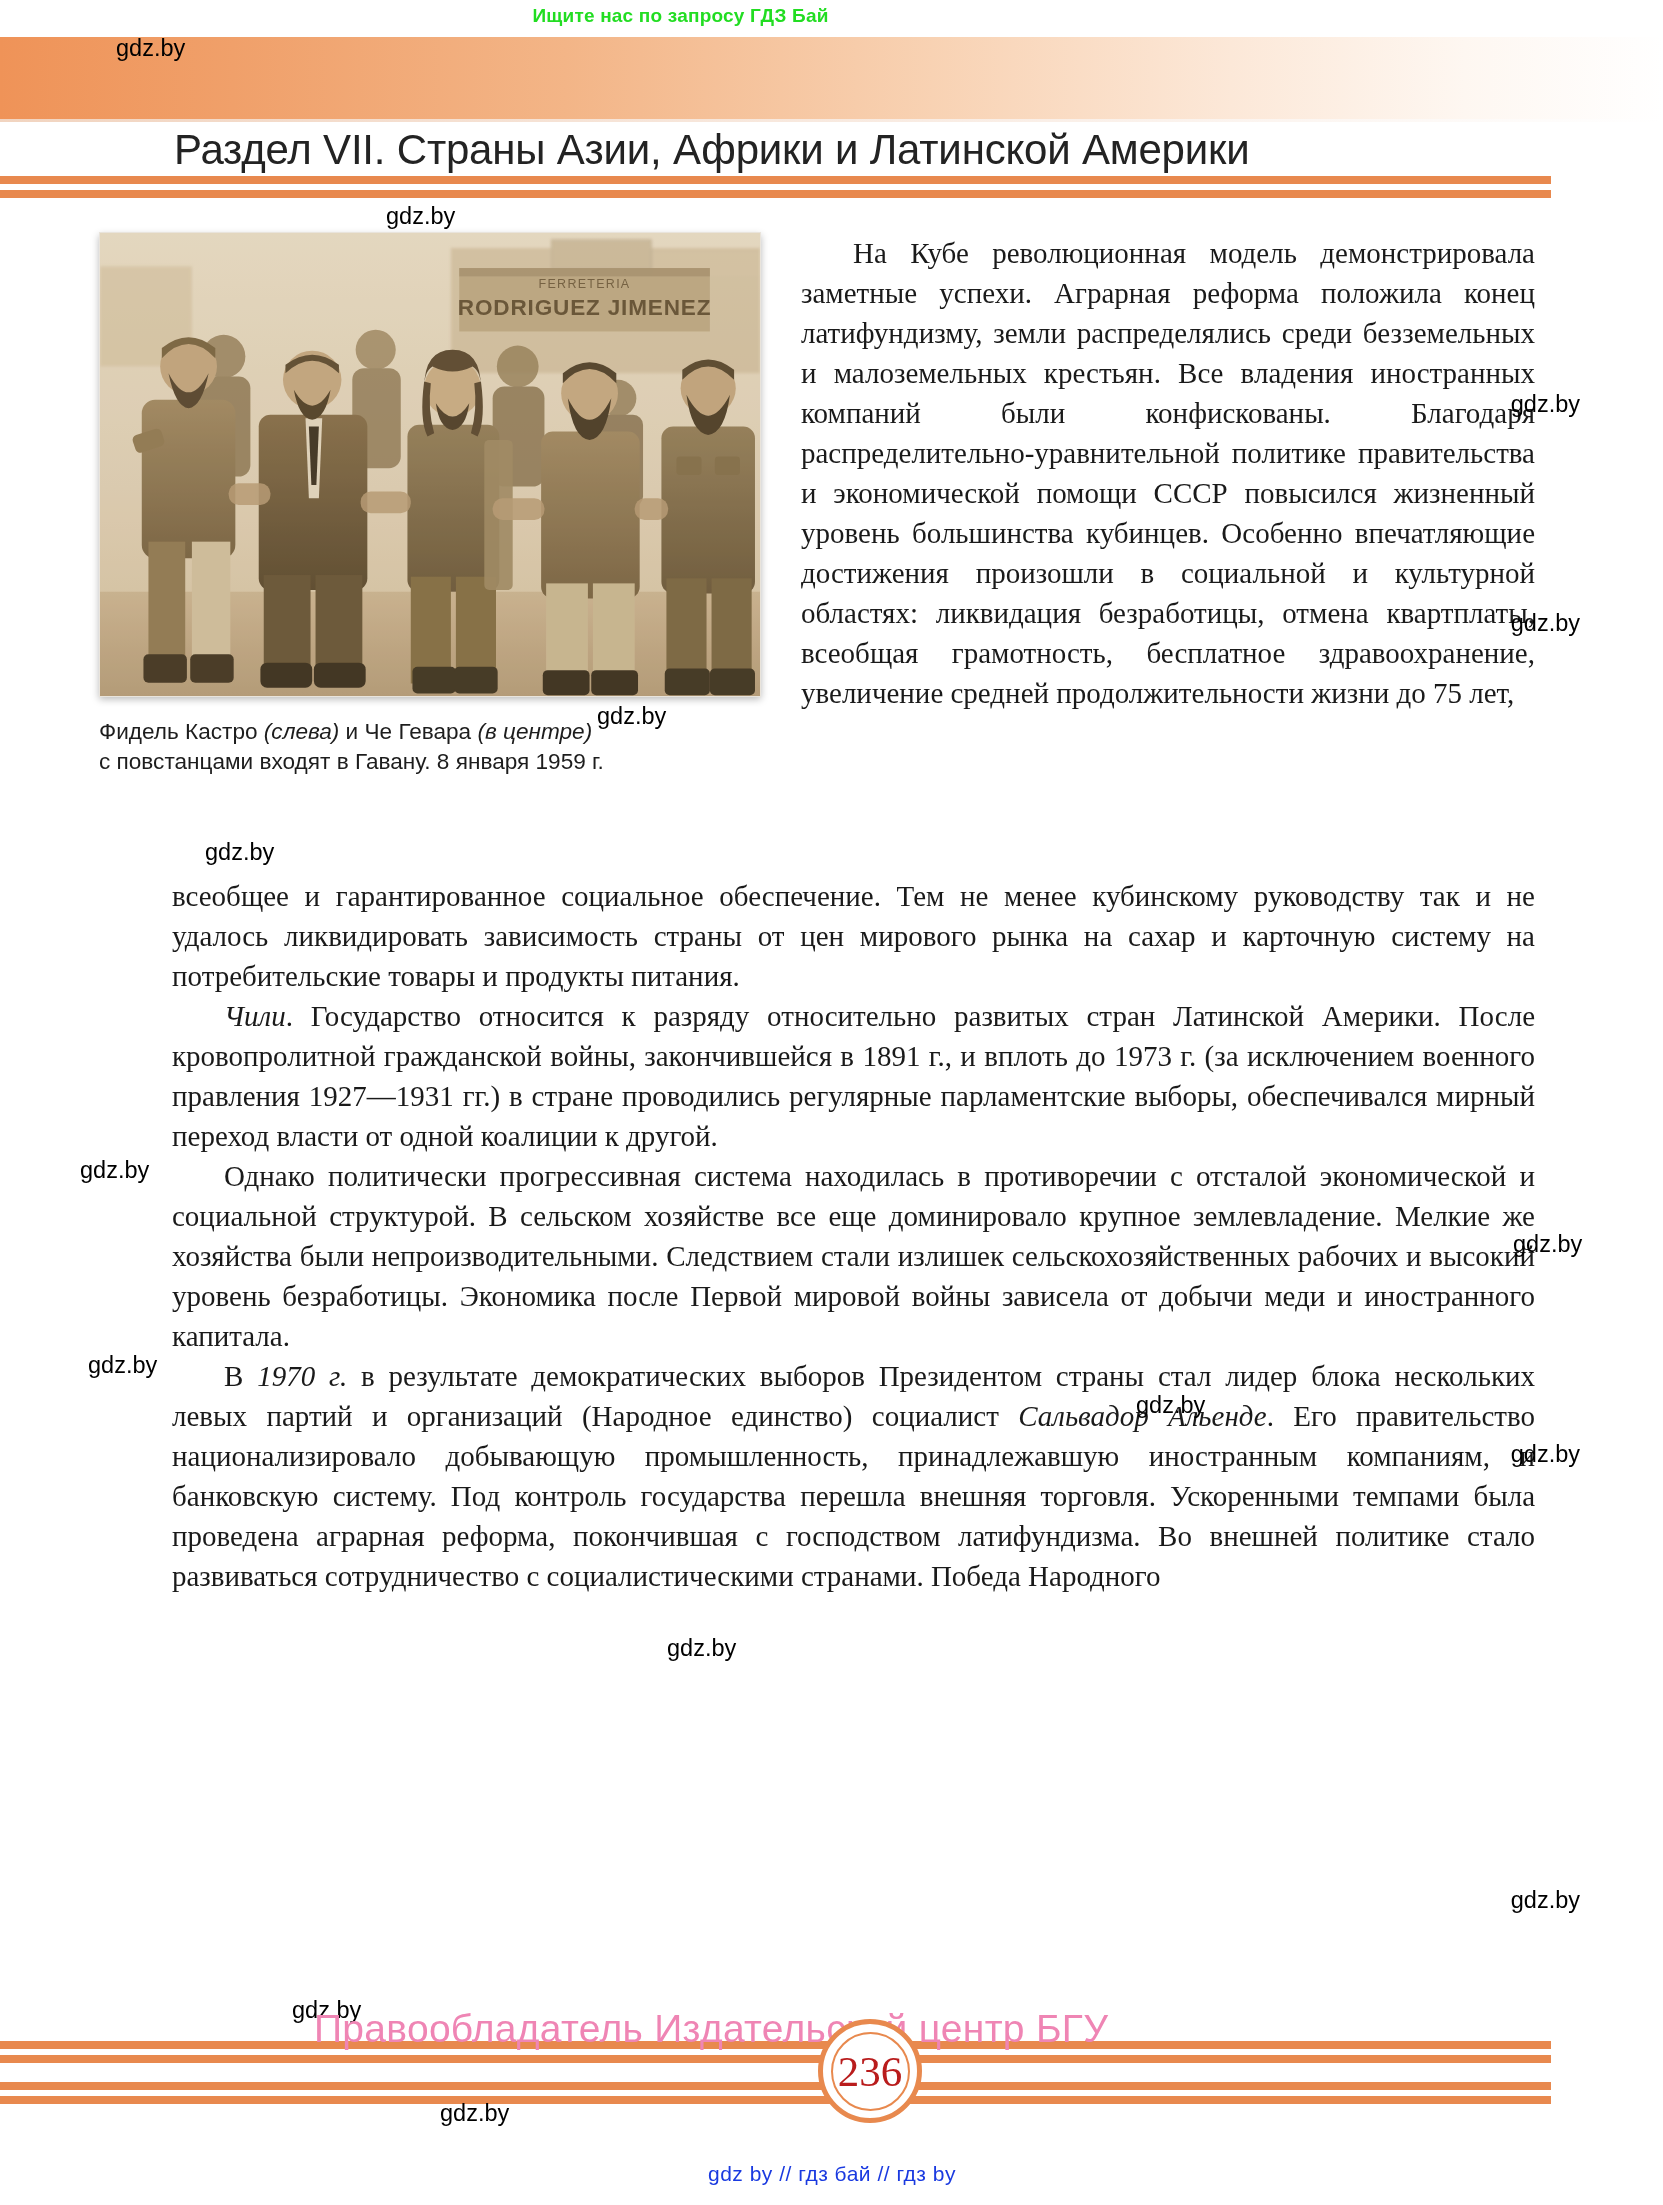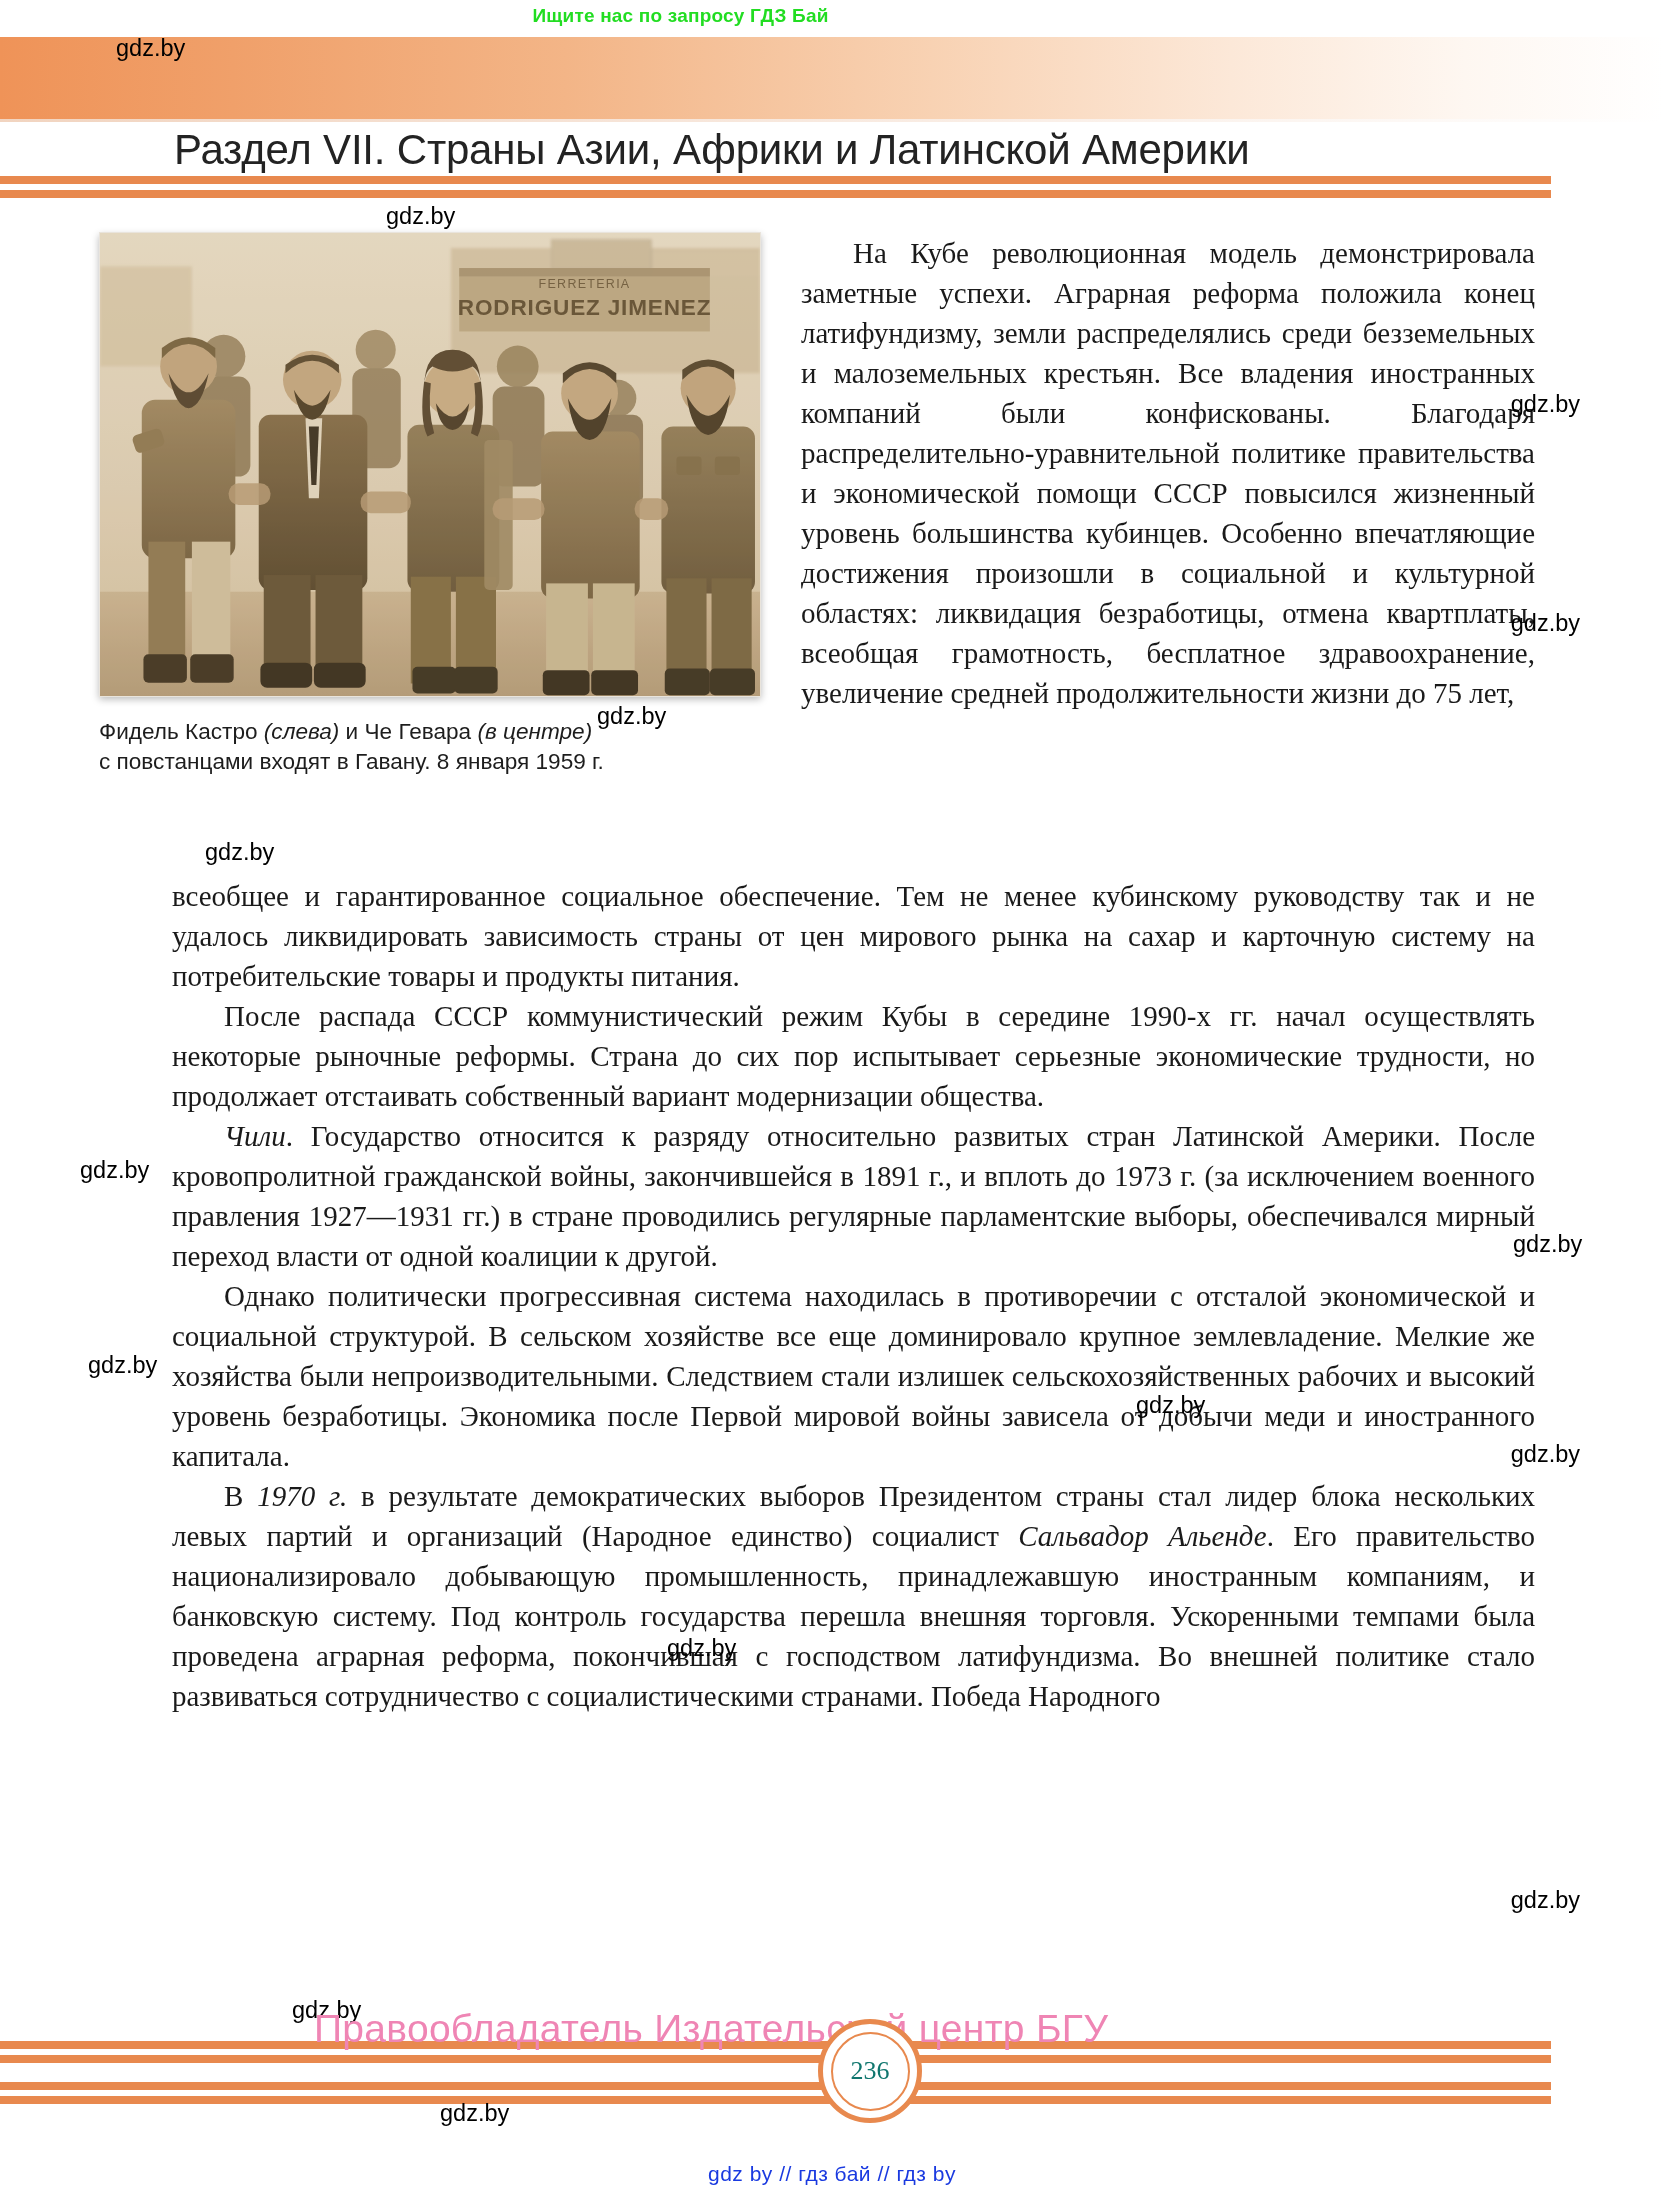--- a/index.html
+++ b/index.html
@@ -171,22 +171,22 @@
   .page-number .inner-ring {
     position: absolute;
     left: 7.5px; top: 7.5px;
     right: 7.5px; bottom: 7.5px;
     border-radius: 50%;
     border: 2.5px solid #e8894e;
   }
   .page-number span {
     position: relative;
     font-family: "Liberation Serif", serif;
-    font-size: 26px;
-    color: #0f766e;
+    font-size: 43px;
+    color: #b91c1c;
     z-index: 2;
   }
 
   
   .copyright-watermark {
     position: absolute;
     left: 314px;
     top: 2007px;
     font-family: "Liberation Sans", sans-serif;
     font-size: 39px;
@@ -377,21 +377,20 @@
     <span>с повстанцами входят в Гавану. 8 января 1959 г.</span>
   </figcaption>
 </figure>
 
 <div class="col-right">
   <p style="margin:0;text-indent:52px;">На Кубе революционная модель демонстрировала заметные успехи. Аграрная реформа положила конец латифундизму, земли распределялись среди безземельных и малоземельных крестьян. Все владения иностранных компаний были конфискованы. Благодаря распределительно-уравнительной политике правительства и экономической помощи СССР повысился жизненный уровень большинства кубинцев. Особенно впечатляющие достижения произошли в социальной и культурной областях: ликвидация безработицы, отмена квартплаты, всеобщая грамотность, бесплатное здравоохранение, увеличение средней продолжительности жизни до 75 лет,</p>
 </div>
 
 <div class="body-full">
   <p>всеобщее и гарантированное социальное обеспечение. Тем не менее кубинскому руководству так и не удалось ликвидировать зависимость страны от цен мирового рынка на сахар и карточную систему на потребительские товары и продукты питания.</p>
-  <p class="ind">После распада СССР коммунистический режим Кубы в середине 1990-х гг. начал осуществлять некоторые рыночные реформы. Страна до сих пор испытывает серьезные экономические трудности, но продолжает отстаивать собственный вариант модернизации общества.</p>
   <p class="ind">
     <i>Чили</i><span>. Государство относится к разряду относительно развитых стран Латинской Америки. После кровопролитной гражданской войны, закончившейся в 1891 г., и вплоть до 1973 г. (за исключением военного правления 1927—1931 гг.) в стране проводились регулярные парламентские выборы, обеспечивался мирный переход власти от одной коалиции к другой.</span>
   </p>
   <p class="ind">Однако политически прогрессивная система находилась в противоречии с отсталой экономической и социальной структурой. В сельском хозяйстве все еще доминировало крупное землевладение. Мелкие же хозяйства были непроизводительными. Следствием стали излишек сельскохозяйственных рабочих и высокий уровень безработицы. Экономика после Первой мировой войны зависела от добычи меди и иностранного капитала.</p>
   <p class="ind">
     <span>В </span><i>1970 г.</i><span> в результате демократических выборов Президентом страны стал лидер блока нескольких левых партий и организаций (Народное единство) социалист </span><i>Сальвадор Альенде</i><span>. Его правительство национализировало добывающую промышленность, принадлежавшую иностранным компаниям, и банковскую систему. Под контроль государства перешла внешняя торговля. Ускоренными темпами была проведена аграрная реформа, покончившая с господством латифундизма. Во внешней политике стало развиваться сотрудничество с социалистическими странами. Победа Народного</span>
   </p>
 </div>
 
 <div class="copyright-watermark">Правообладатель Издательский центр БГУ</div>

